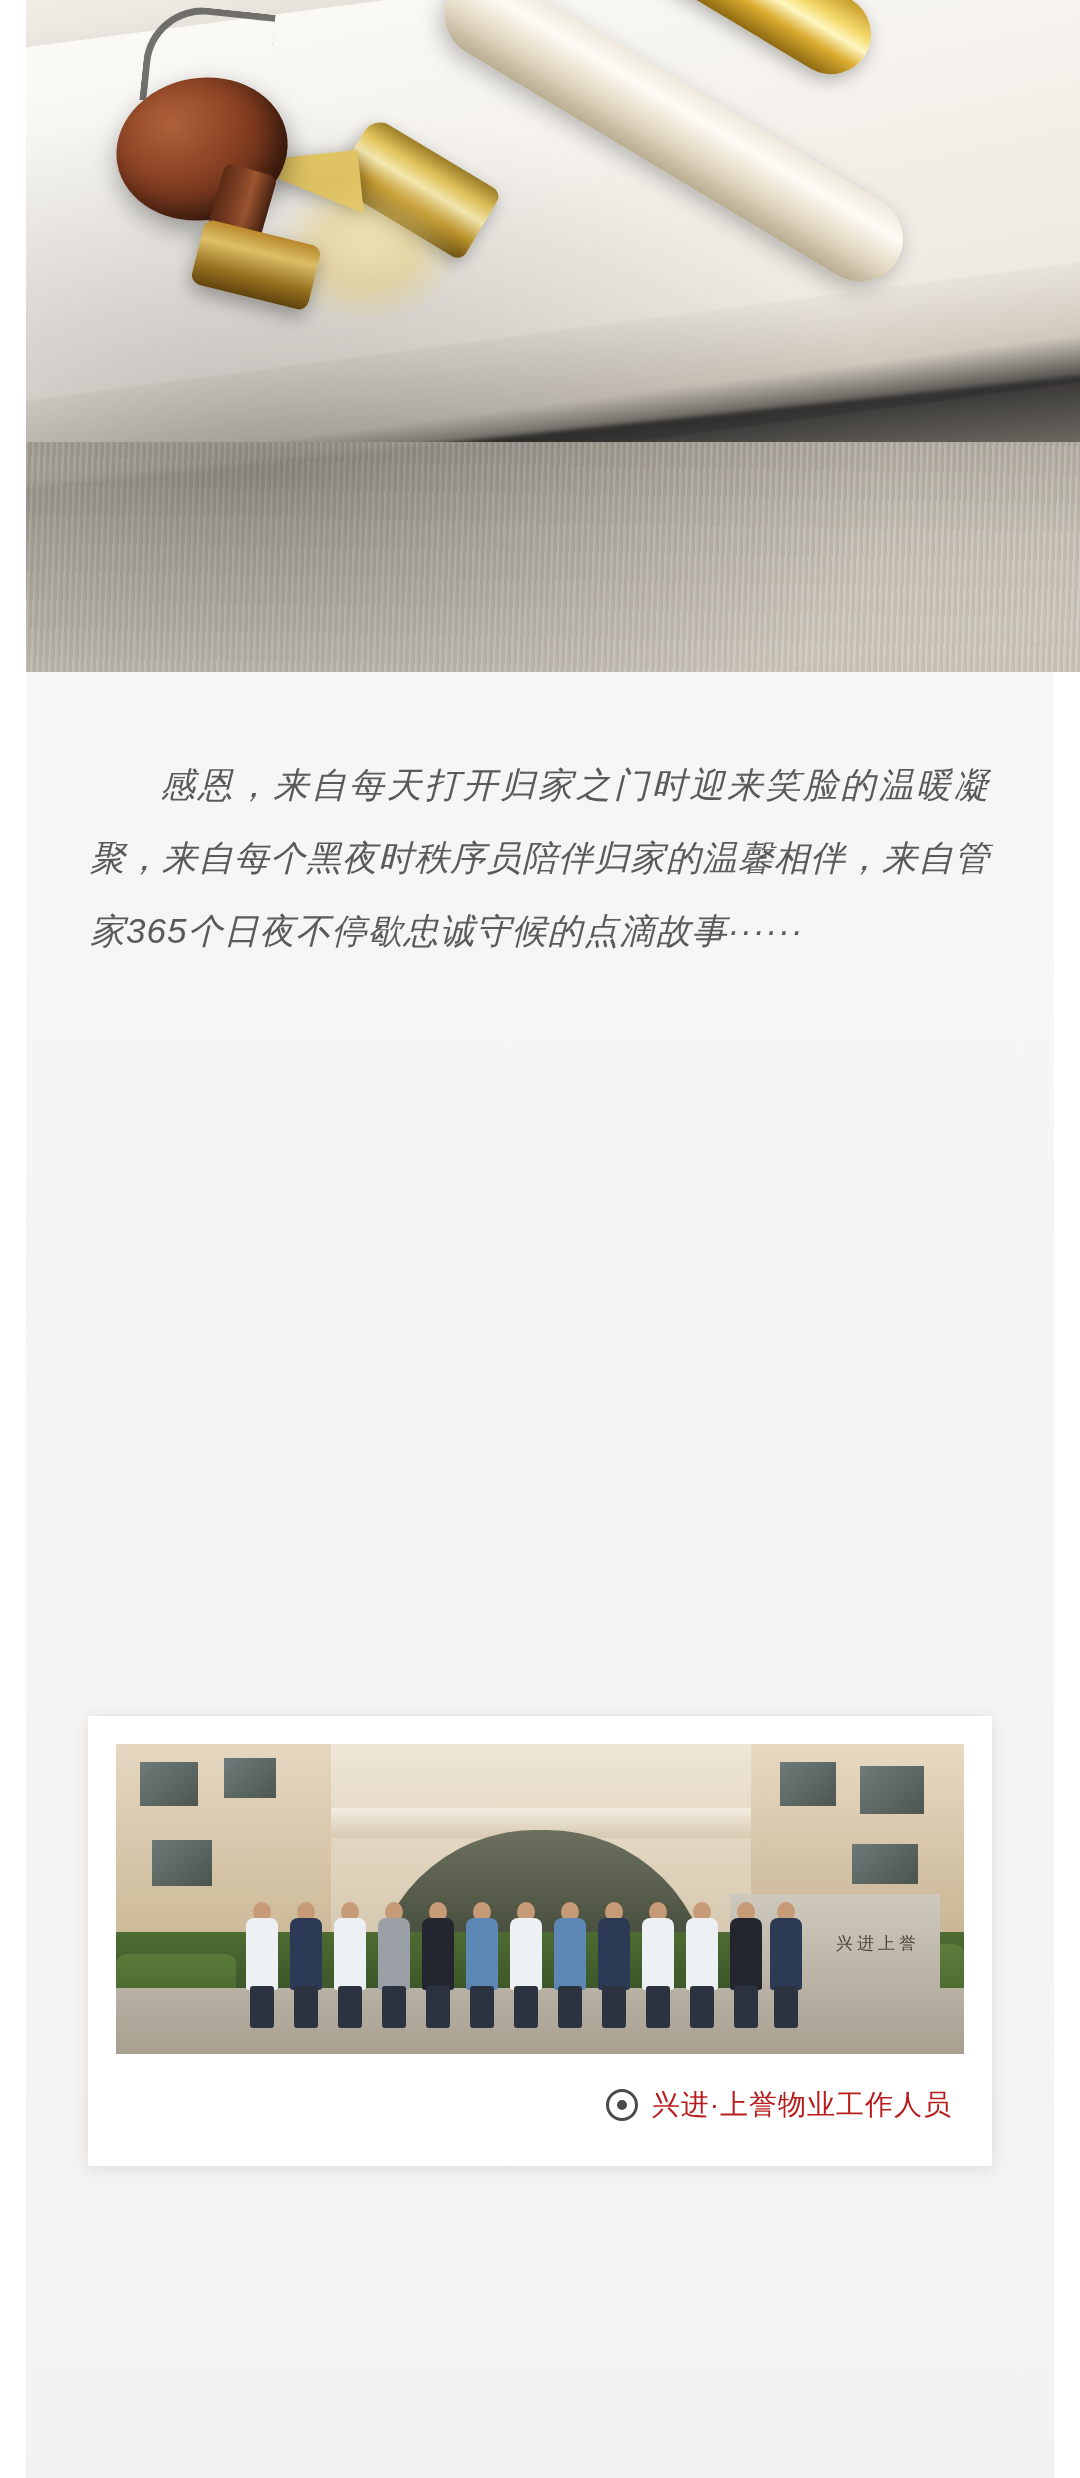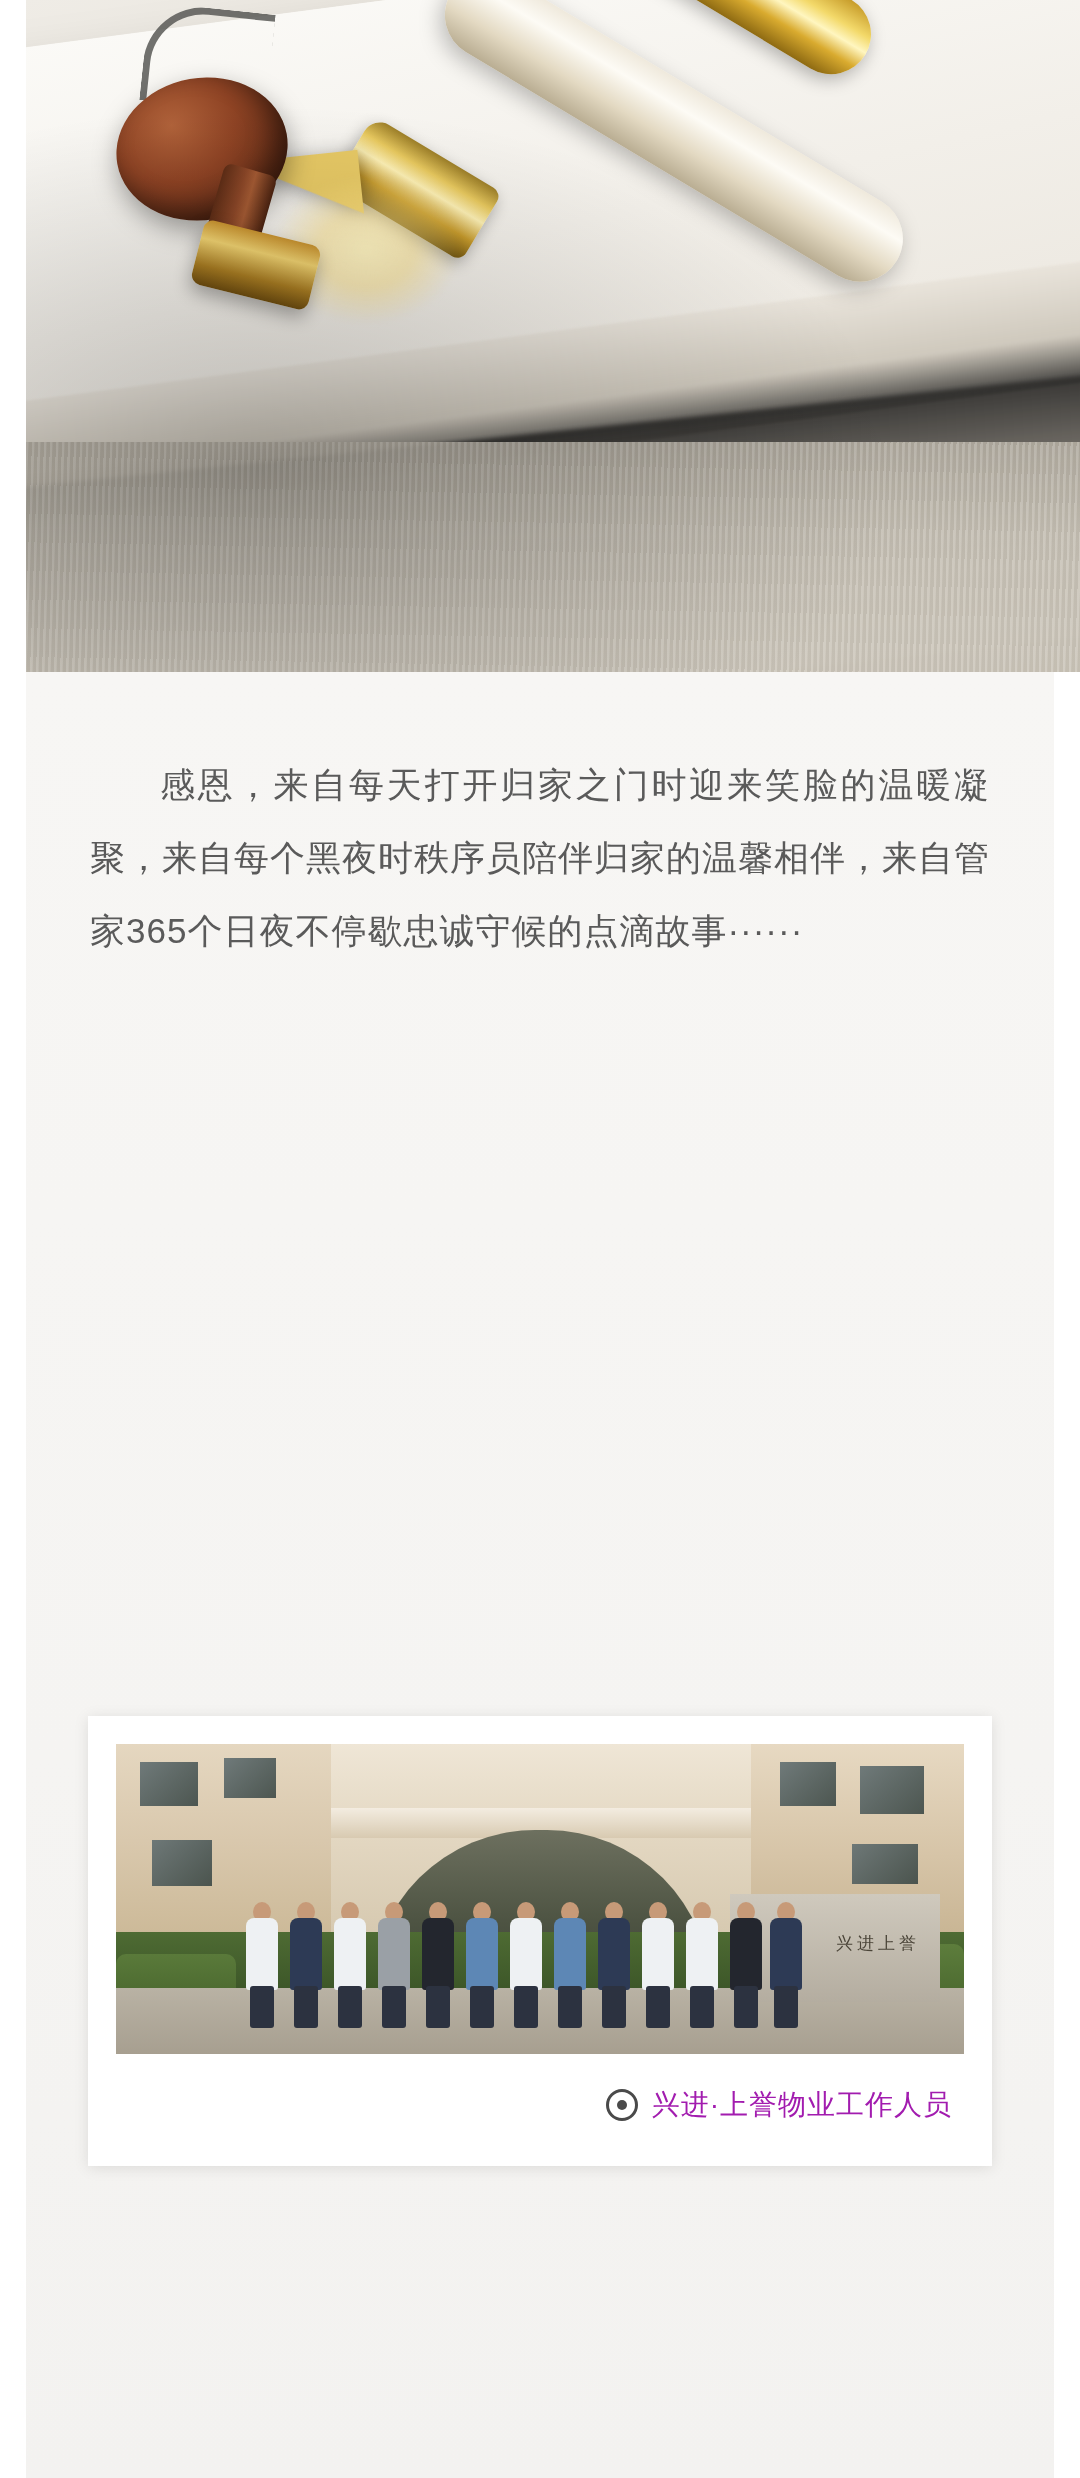--- a/index.html
+++ b/index.html
@@ -213,21 +213,21 @@
   }
   .para {
     color: #5a5a5a;
     font-size: 35px;
     line-height: 73px;
     letter-spacing: 1px;
     text-align: justify;
     margin: 0 0 48px 0;
     font-family: "Liberation Sans", sans-serif;
   }
-  .para.indent { text-indent: 2em; }
+  .para.indent { text-indent: 2em; font-style: italic; }
   .para:last-of-type { margin-bottom: 0; }
 
   
   .photo-card {
     position: absolute;
     left: 62px;
     top: 1044px;
     width: 904px;
     height: 450px;
     background: #ffffff;
@@ -340,21 +340,21 @@
     content: "";
     position: absolute;
     left: 50%; top: 50%;
     width: 10px; height: 10px;
     margin: -5px 0 0 -5px;
     background: #4a4a4a;
     border-radius: 50%;
   }
   .caption-text {
     font-size: 28px;
-    color: #a21caf;
+    color: #b91c1c;
     letter-spacing: 1px;
     font-family: "Liberation Sans", sans-serif;
   }
 </style>
 </head>
 <body>
 
 <div class="page">
 
   <div class="hero">

